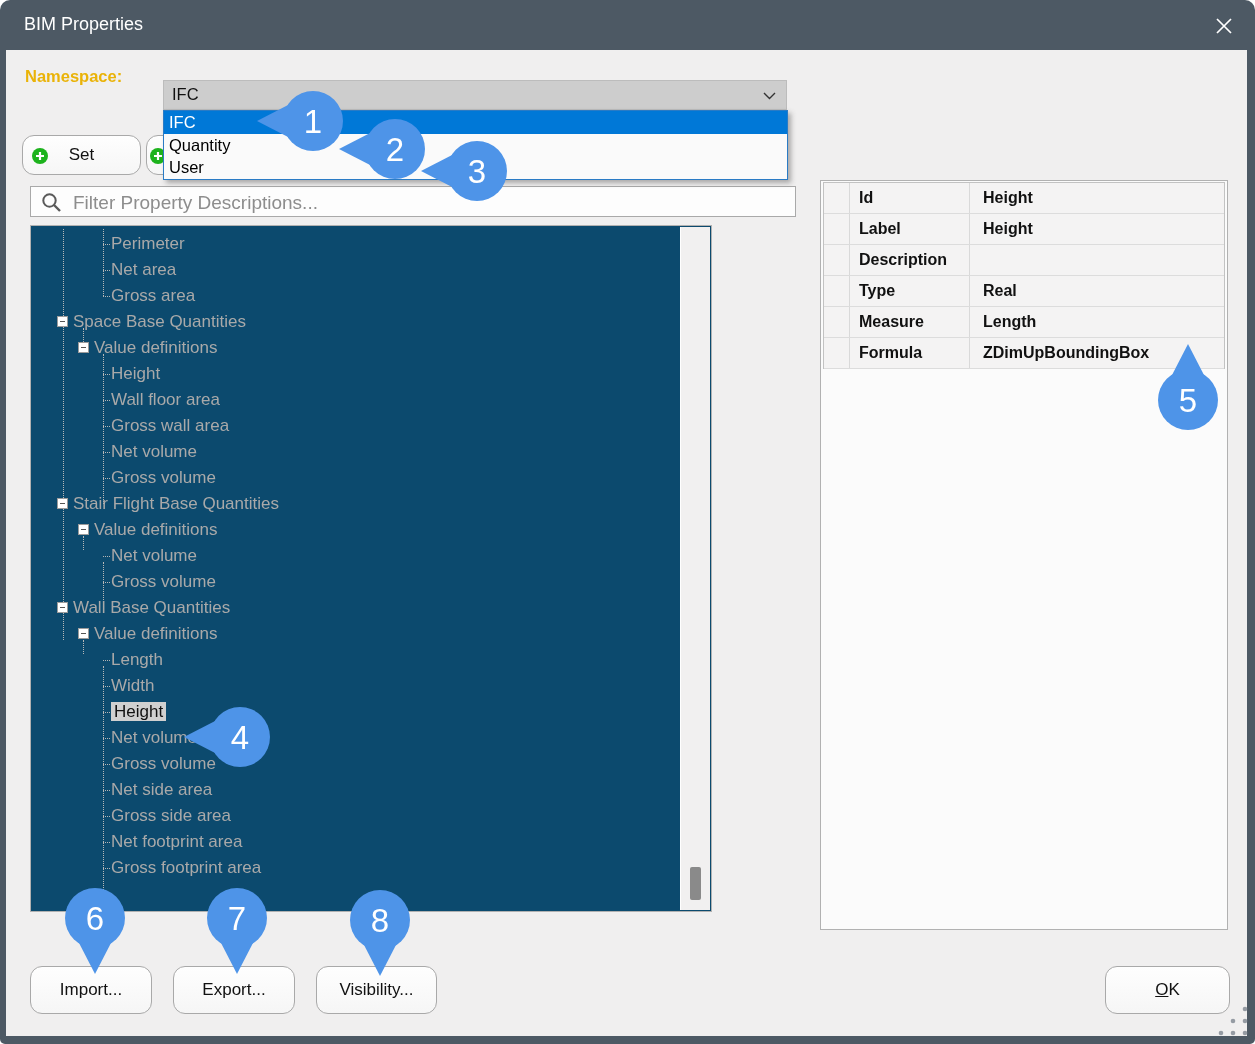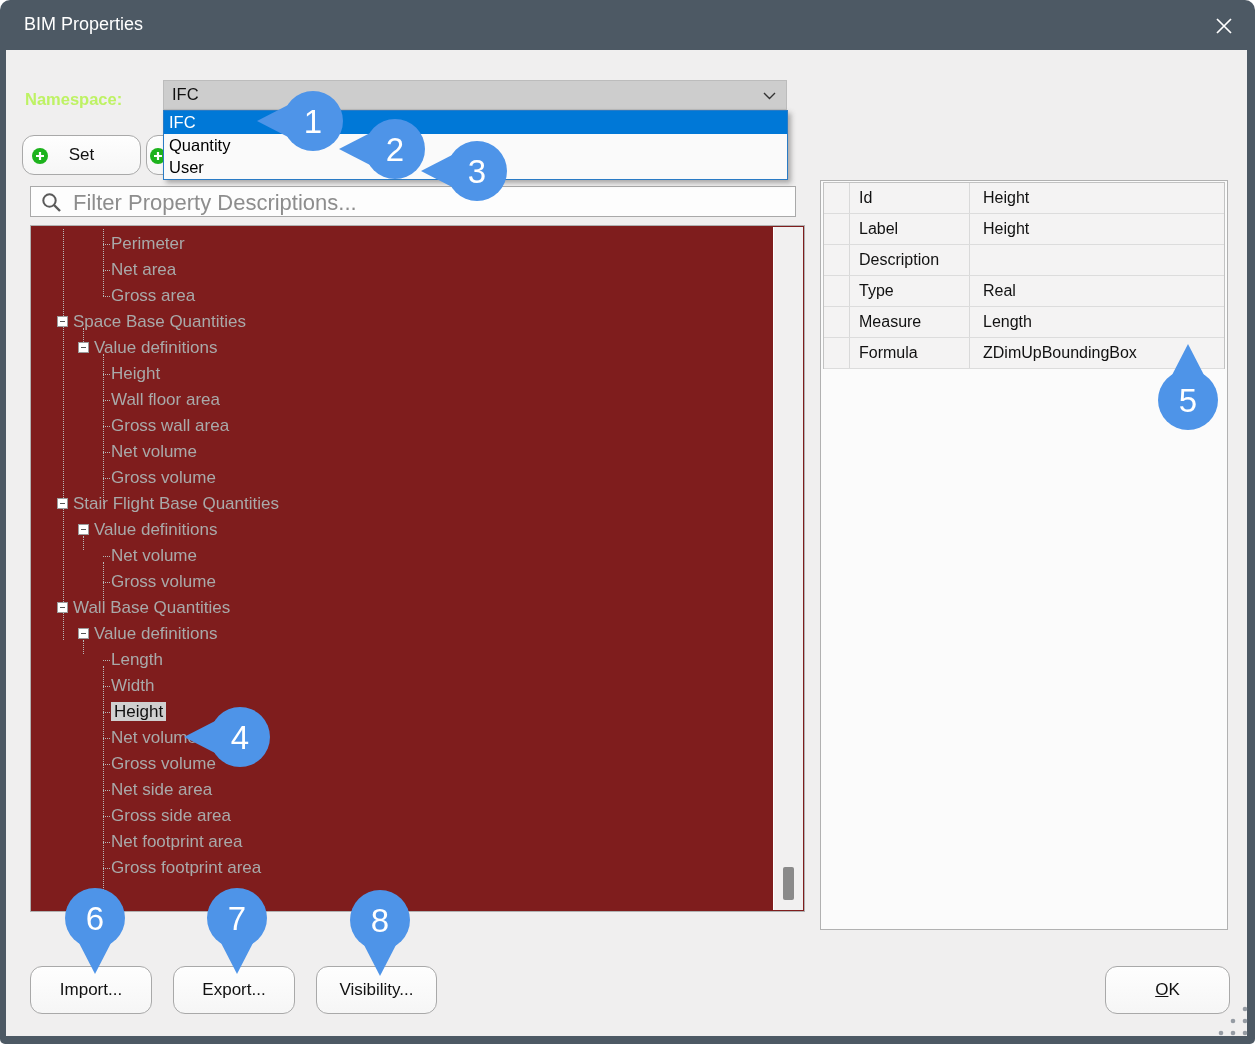--- a/index.html
+++ b/index.html
@@ -2,59 +2,59 @@
 <html><head>
 <meta charset="utf-8">
 <style>
   html,body{margin:0;padding:0;background:#ffffff;font-family:"Liberation Sans",sans-serif;}
   .window{position:relative;width:1255px;height:1044px;background:#4d5964;border-radius:10px 10px 5px 5px;overflow:hidden;}
   .titlebar{position:absolute;left:0;top:0;width:100%;height:50px;}
   .title{position:absolute;left:24px;top:14px;color:#ffffff;font-size:18px;}
   .close{position:absolute;left:1210px;top:12px;width:28px;height:28px;cursor:pointer;}
   .body{position:absolute;left:6px;top:50px;right:8px;bottom:8px;background:#f0efef;}
 
-  .ns-label{position:absolute;left:25px;top:90px;font-size:16.5px;font-weight:bold;color:#bef264;}
+  .ns-label{position:absolute;left:25px;top:67px;font-size:16.5px;font-weight:bold;color:#eab308;}
   .combo{position:absolute;left:163px;top:80px;width:624px;height:30px;background:#cdcdcd;border:1px solid #bcbcbc;box-sizing:border-box;}
   .combo .val{position:absolute;left:8px;top:4px;font-size:16.5px;color:#111;}
   .combo svg{position:absolute;right:10px;top:11px;}
 
   .dropdown{position:absolute;left:163px;top:110px;width:625px;height:70px;background:#fafafa;border:1px solid #2a7bc5;box-sizing:border-box;z-index:10;box-shadow:3px 3px 5px rgba(80,80,80,.45);display:flex;flex-direction:column;}
   .opt{flex:1;display:flex;align-items:center;padding-left:5px;font-size:16.5px;color:#000;}
   .opt.hl{background:#0078d7;color:#ffffff;}
 
   .btn{position:absolute;background:linear-gradient(#fefefe,#f6f6f6);border:1px solid #a9a9a9;border-radius:12px;box-sizing:border-box;font-size:17px;color:#111;display:flex;align-items:center;justify-content:center;cursor:pointer;}
   .set-btn{left:22px;top:135px;width:119px;height:40px;}
   .add2-btn{left:146px;top:135px;width:80px;height:40px;z-index:1;justify-content:flex-start;}
   .plus{position:absolute;left:9px;top:12px;}
   .add2-btn .plus{left:3px;}
 
   .filter{position:absolute;left:30px;top:186px;width:766px;height:31px;background:#fdfdfd;border:1px solid #a9a9a9;box-sizing:border-box;}
   .filter svg{position:absolute;left:10px;top:5px;}
-  .filter input{position:absolute;left:40px;top:2px;width:700px;height:25px;border:none;outline:none;background:transparent;font-family:"Liberation Sans",sans-serif;font-size:22px;color:#333;}
+  .filter input{position:absolute;left:40px;top:2px;width:700px;height:25px;border:none;outline:none;background:transparent;font-family:"Liberation Sans",sans-serif;font-size:19px;color:#333;}
   .filter input::placeholder{color:#8d8d8d;opacity:1;}
 
-  .tree{position:absolute;left:30px;top:225px;width:775px;height:687px;background:#7f1d1d;border:1px solid #b1b1b1;box-sizing:border-box;overflow:hidden;}
+  .tree{position:absolute;left:30px;top:225px;width:682px;height:687px;background:#0c4a6e;border:1px solid #b1b1b1;box-sizing:border-box;overflow:hidden;}
   .rows{position:absolute;left:0;top:5px;right:0;}
   .trow{position:relative;height:26px;line-height:26px;font-size:17px;color:#a9a9a9;white-space:nowrap;}
   .trow.p0{padding-left:42px;}
   .trow.p1{padding-left:63px;}
   .trow.leaf{padding-left:80px;}
   .trow.leaf::before{content:"";position:absolute;left:72px;top:13px;width:7px;border-top:1px dotted #b5b5b5;}
   .expander{position:absolute;top:7px;width:11px;height:11px;background:#ffffff;border:1px solid #9b9b9b;box-sizing:border-box;}
   .trow.p0 .expander{left:26px;}
   .trow.p1 .expander{left:47px;}
   .expander::after{content:"";position:absolute;left:2px;right:2px;top:4px;height:1px;background:#555555;}
   .sel{background:#d0d0d0;color:#111111;padding:0 3px;}
   .guide{position:absolute;width:0;border-left:1px dotted #b8b8b8;}
   .sbar{position:absolute;right:1px;top:1px;bottom:1px;width:29px;background:#f1f0f0;border-left:1px solid #ffffff;}
   .thumb{position:absolute;left:9px;top:640px;width:11px;height:33px;background:#8a8a8a;border-radius:2px;cursor:pointer;}
 
   .details{position:absolute;left:820px;top:180px;width:408px;height:750px;background:#fbfbfb;border:1px solid #b1b1b1;box-sizing:border-box;}
   .dtable{position:absolute;left:2px;top:1px;right:2px;border:1px solid #c2c2c2;border-bottom:none;}
-  .drow{display:grid;grid-template-columns:26px 120px 1fr;height:30px;background:#f4f3f3;border-bottom:1px solid #dcdcdc;}
+  .drow{display:grid;grid-template-columns:26px 120px 1fr;height:30px;background:#f4f3f3;border-bottom:1px solid #dcdcdc;font-weight:bold;}
   .dcell{display:flex;align-items:center;font-size:16px;color:#111;overflow:hidden;}
   .dgut{border-right:1px solid #d9d9d9;}
   .dlab{padding-left:9px;border-right:1px solid #d9d9d9;}
   .dval{padding-left:13px;}
 
   .import-btn{left:30px;top:966px;width:122px;height:48px;}
   .export-btn{left:173px;top:966px;width:122px;height:48px;}
   .visibility-btn{left:316px;top:966px;width:121px;height:48px;}
   .ok-btn{left:1105px;top:966px;width:125px;height:48px;}
   .mn{text-decoration:underline;}

